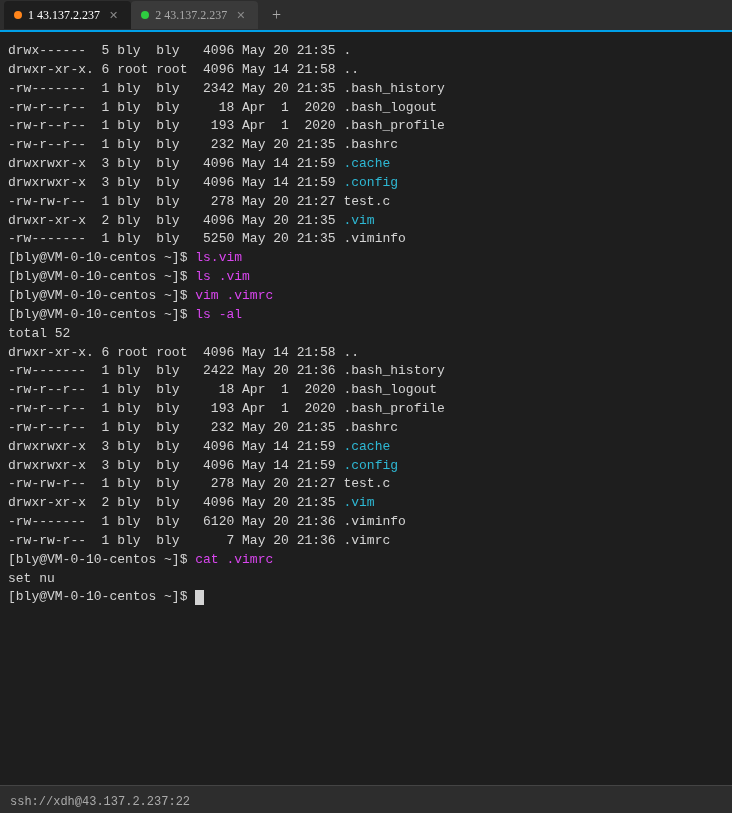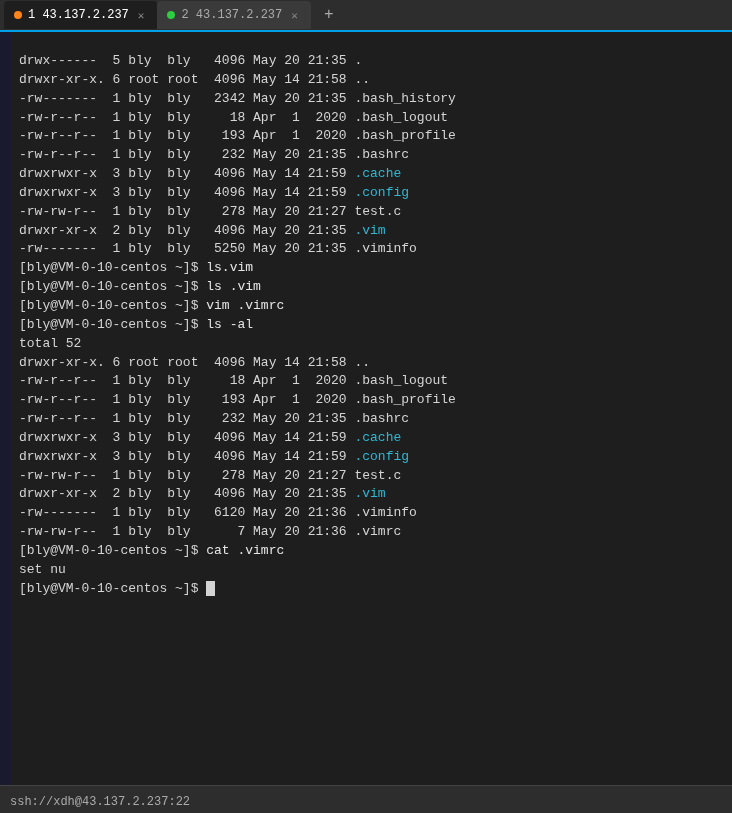--- a/index.html
+++ b/index.html
@@ -13,20 +13,21 @@
     }
 
     
     .tab-bar {
       display: flex;
       align-items: center;
       background: #2d2d2d;
       height: 32px;
       border-bottom: 2px solid #00a0e9;
       padding: 0 4px;
+      font-family: Liberation Serif, serif;
     }
     .tab {
       display: flex;
       align-items: center;
       height: 28px;
       padding: 0 10px;
       font-size: 12px;
       color: #ccc;
       cursor: pointer;
       border-radius: 4px 4px 0 0;
@@ -67,31 +68,30 @@
       color: #aaa;
       font-size: 16px;
       cursor: pointer;
       margin-left: 4px;
     }
 
     
     .terminal {
       background: #1e1e1e;
       color: #d4d4d4;
-      padding: 20px 8px;
+      padding: 10px 8px;
       height: calc(813px - 32px - 28px);
       overflow: hidden;
       line-height: 1.45;
-      margin-left: 11px;
     }
 
     .line { white-space: pre; display: block; }
     .cyan { color: #2eb8d4; }
     .prompt-text { color: #d4d4d4; text-align: right; }
-    .command-text { color: #e5e5e5; }
+    .command-text { color: #d946ef; }
 
     
     .status-bar {
       height: 32px;
       background: #2d2d2d;
       border-top: 1px solid #444;
       display: flex;
       align-items: center;
       padding: 0 10px;
       color: #aaa;
@@ -140,20 +140,21 @@
     <span class="line">drwxrwxr-x  3 bly  bly   4096 May 14 21:59 <span class="cyan">.config</span></span>
     <span class="line">-rw-rw-r--  1 bly  bly    278 May 20 21:27 test.c</span>
     <span class="line">drwxr-xr-x  2 bly  bly   4096 May 20 21:35 <span class="cyan">.vim</span></span>
     <span class="line">-rw-------  1 bly  bly   5250 May 20 21:35 .viminfo</span>
     <span class="line"><span class="prompt-text">[bly@VM-0-10-centos ~]$ </span><span class="command-text">ls.vim</span></span>
     <span class="line"><span class="prompt-text">[bly@VM-0-10-centos ~]$ </span><span class="command-text">ls .vim</span></span>
     <span class="line"><span class="prompt-text">[bly@VM-0-10-centos ~]$ </span><span class="command-text">vim .vimrc</span></span>
     <span class="line"><span class="prompt-text">[bly@VM-0-10-centos ~]$ </span><span class="command-text">ls -al</span></span>
     <span class="line">total 52</span>
     <span class="line">drwxr-xr-x. 6 root root  4096 May 14 21:58 ..</span>
+    <span class="line">-rw-------  1 bly  bly   2422 May 20 21:36 .bash_history</span>
     <span class="line">-rw-r--r--  1 bly  bly     18 Apr  1  2020 .bash_logout</span>
     <span class="line">-rw-r--r--  1 bly  bly    193 Apr  1  2020 .bash_profile</span>
     <span class="line">-rw-r--r--  1 bly  bly    232 May 20 21:35 .bashrc</span>
     <span class="line">drwxrwxr-x  3 bly  bly   4096 May 14 21:59 <span class="cyan">.cache</span></span>
     <span class="line">drwxrwxr-x  3 bly  bly   4096 May 14 21:59 <span class="cyan">.config</span></span>
     <span class="line">-rw-rw-r--  1 bly  bly    278 May 20 21:27 test.c</span>
     <span class="line">drwxr-xr-x  2 bly  bly   4096 May 20 21:35 <span class="cyan">.vim</span></span>
     <span class="line">-rw-------  1 bly  bly   6120 May 20 21:36 .viminfo</span>
     <span class="line">-rw-rw-r--  1 bly  bly      7 May 20 21:36 .vimrc</span>
     <span class="line"><span class="prompt-text">[bly@VM-0-10-centos ~]$ </span><span class="command-text">cat .vimrc</span></span>

